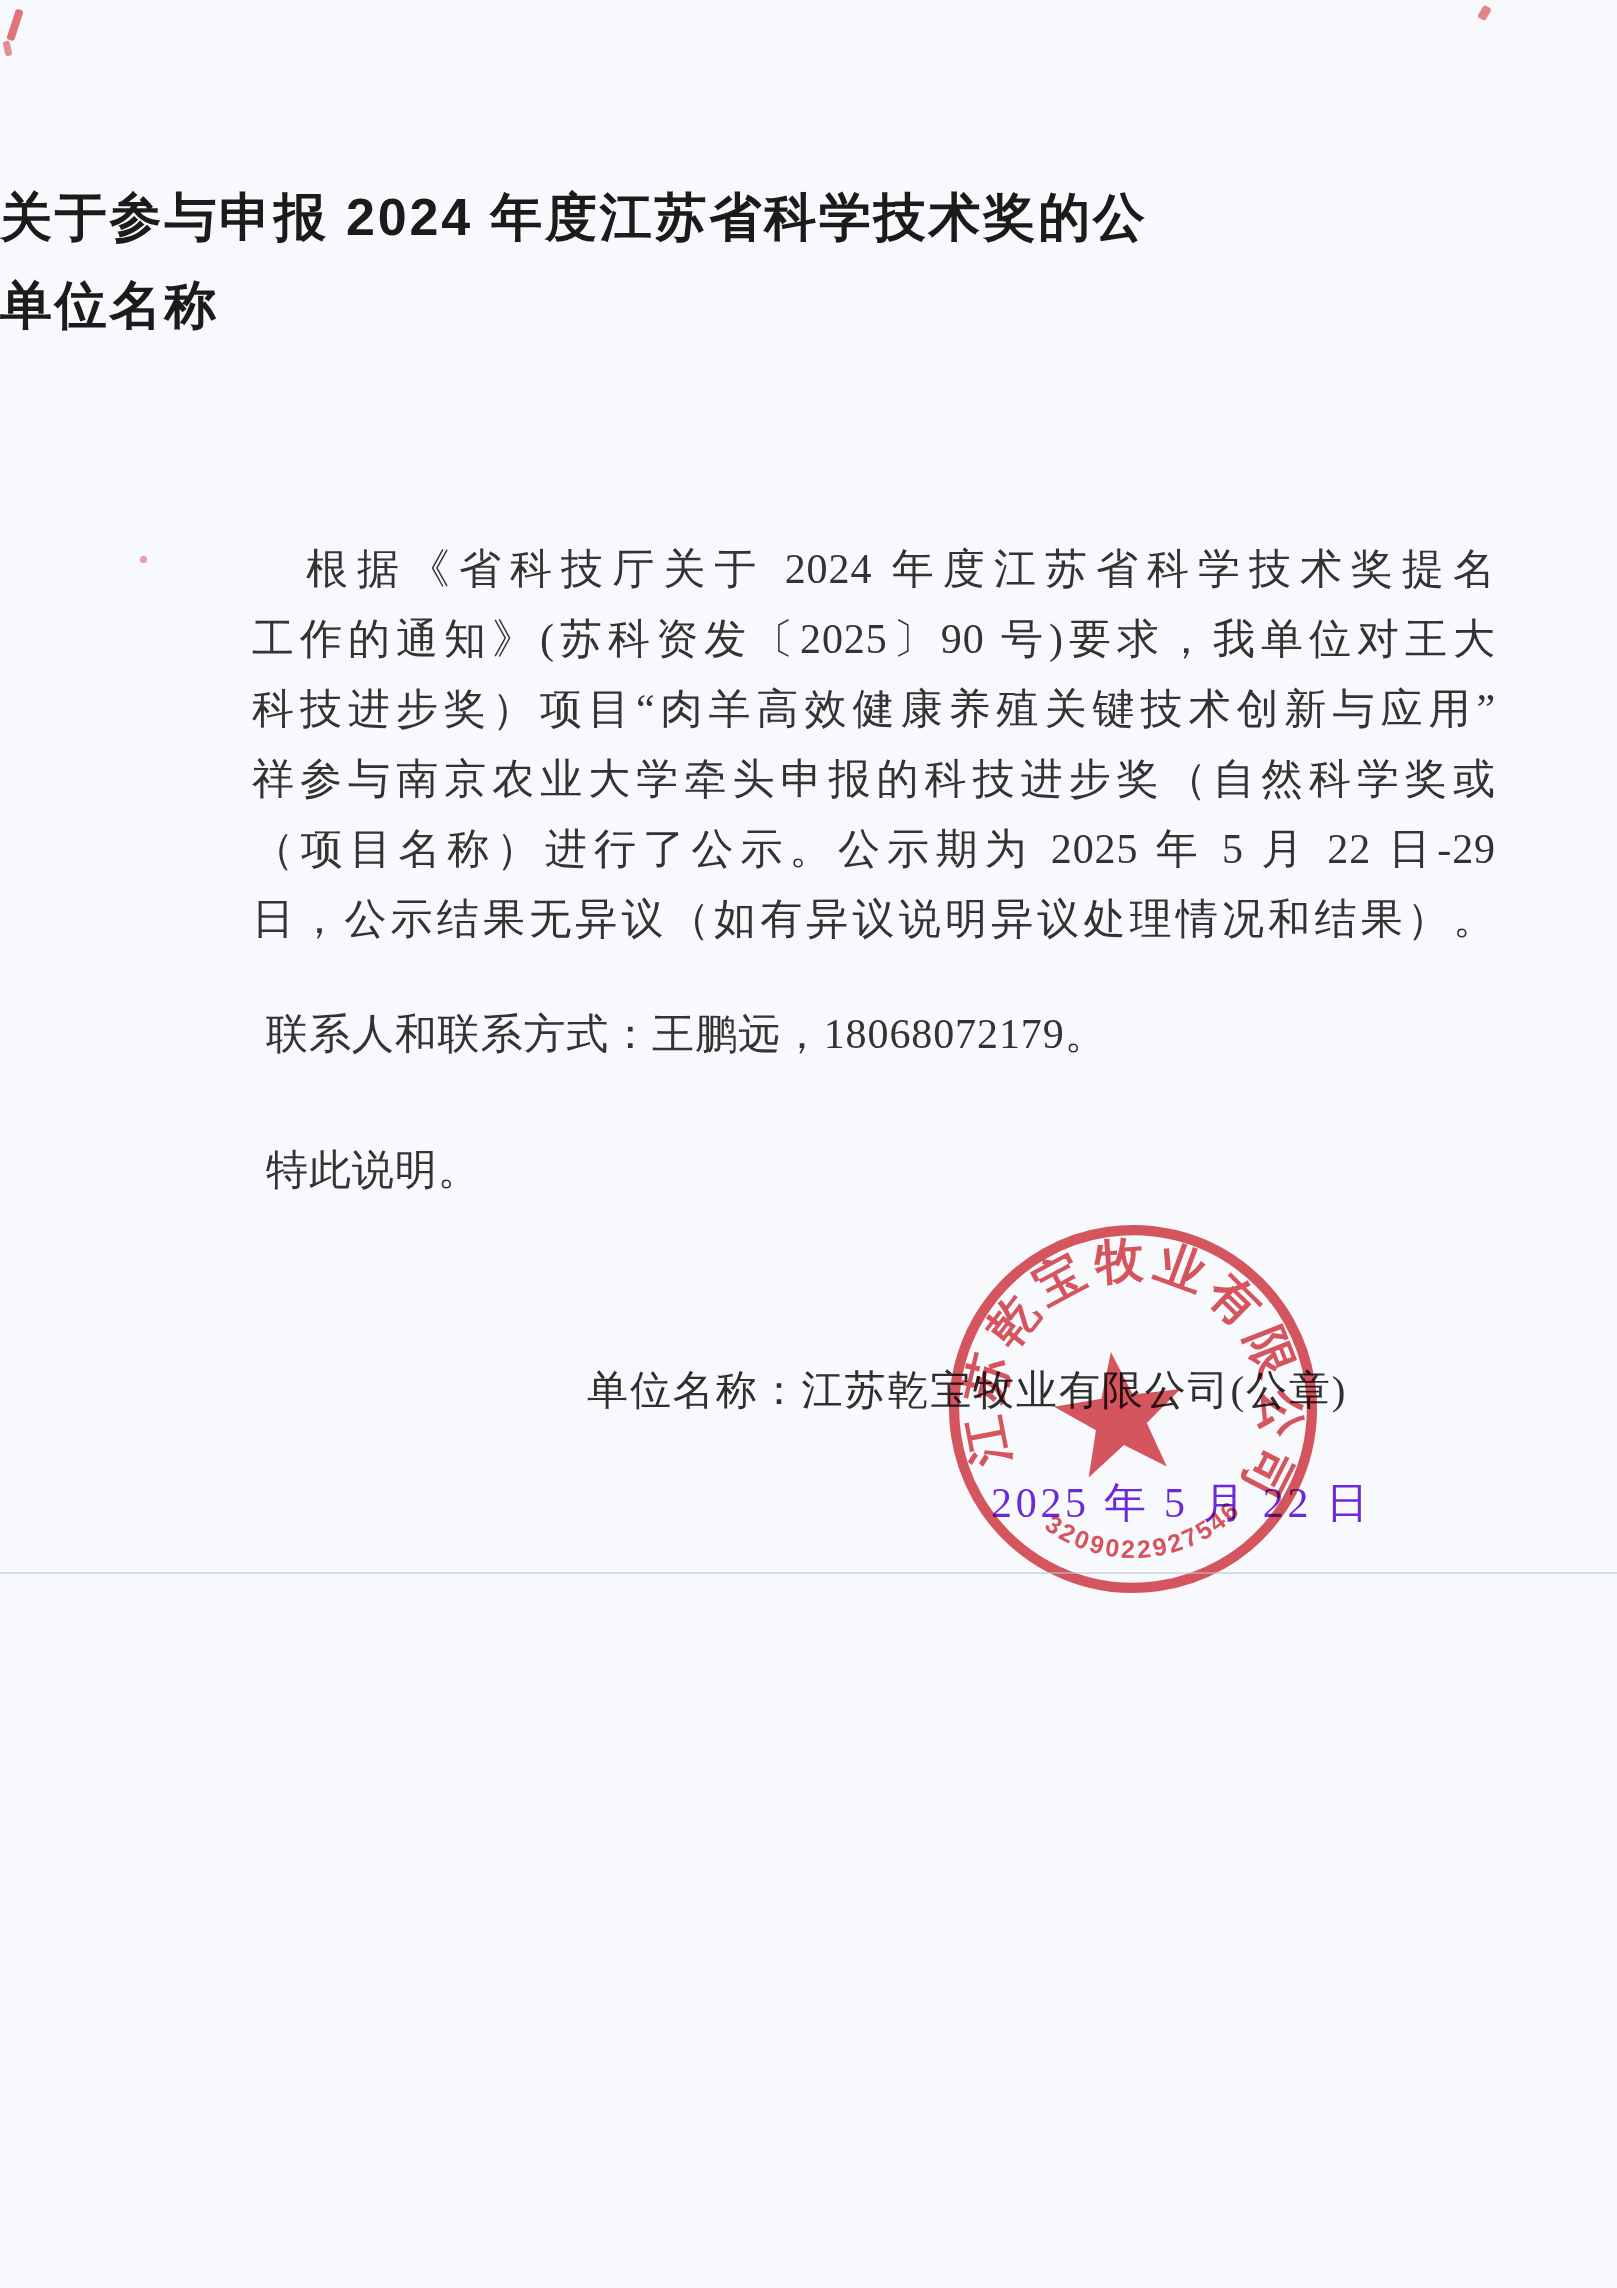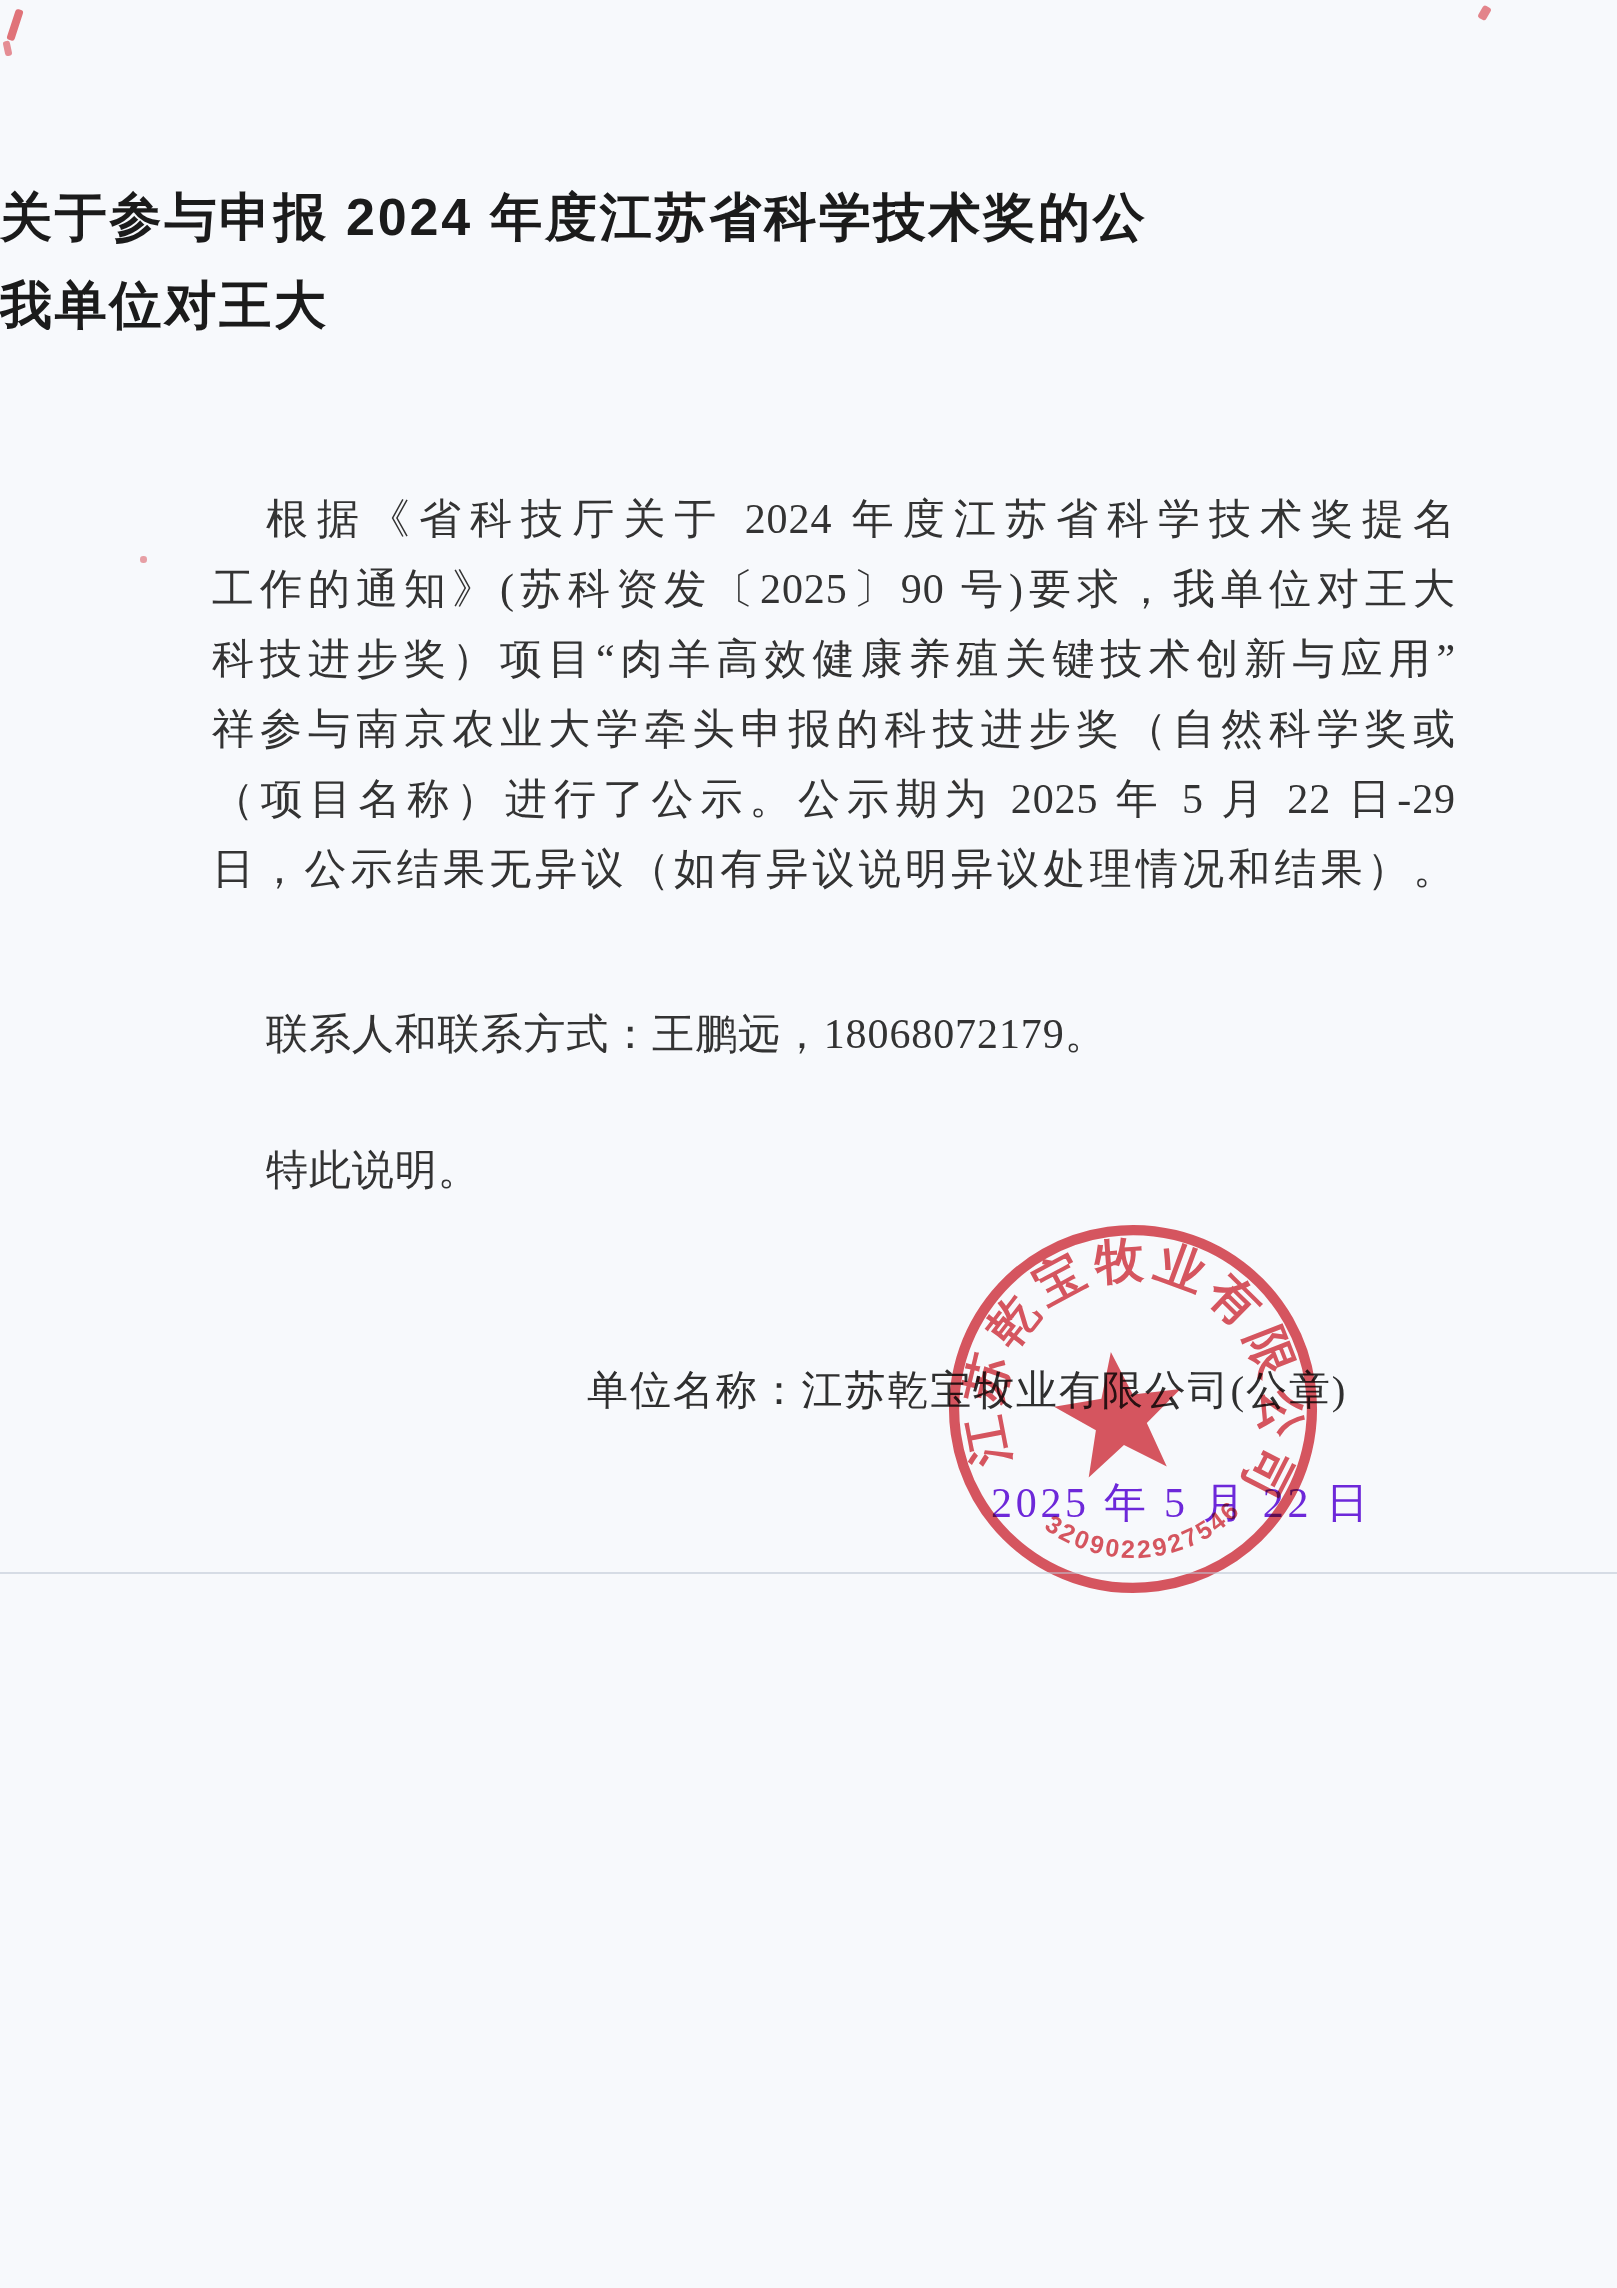--- a/index.html
+++ b/index.html
@@ -72,24 +72,24 @@
   .speck.s3 { left:1480px; top:5.6px; width:9.3px; height:14px; opacity:.65; transform:rotate(30deg); }
   .speck.s4 { left:140px; top:556px; width:6.5px; height:6.5px; opacity:.5; border-radius:50%; }
 </style>
 </head>
 <body>
 
 <div class="page">
 
   <div class="title">
     <div>关于参与申报 2024 年度江苏省科学技术奖的公</div>
-    <div>我单位对王大</div>
+    <div>单位名称</div>
   </div>
 
-  <div class="para" style="top:484px;">
+  <div class="para" style="top:534px;margin-left:40px;">
     <div class="bline indent">根据《省科技厅关于 2024 年度江苏省科学技术奖提名</div>
     <div class="bline">工作的通知》(苏科资发〔2025〕90 号)要求，我单位对王大</div>
     <div class="bline">科技进步奖）项目“肉羊高效健康养殖关键技术创新与应用”</div>
     <div class="bline">祥参与南京农业大学牵头申报的科技进步奖（自然科学奖或</div>
     <div class="bline">（项目名称）进行了公示。公示期为 2025 年 5 月 22 日-29</div>
     <div class="bline">日，公示结果无异议（如有异议说明异议处理情况和结果）。</div>
   </div>
 
   <div class="para plain indent" style="top:999px;">联系人和联系方式：王鹏远，18068072179。</div>
 

